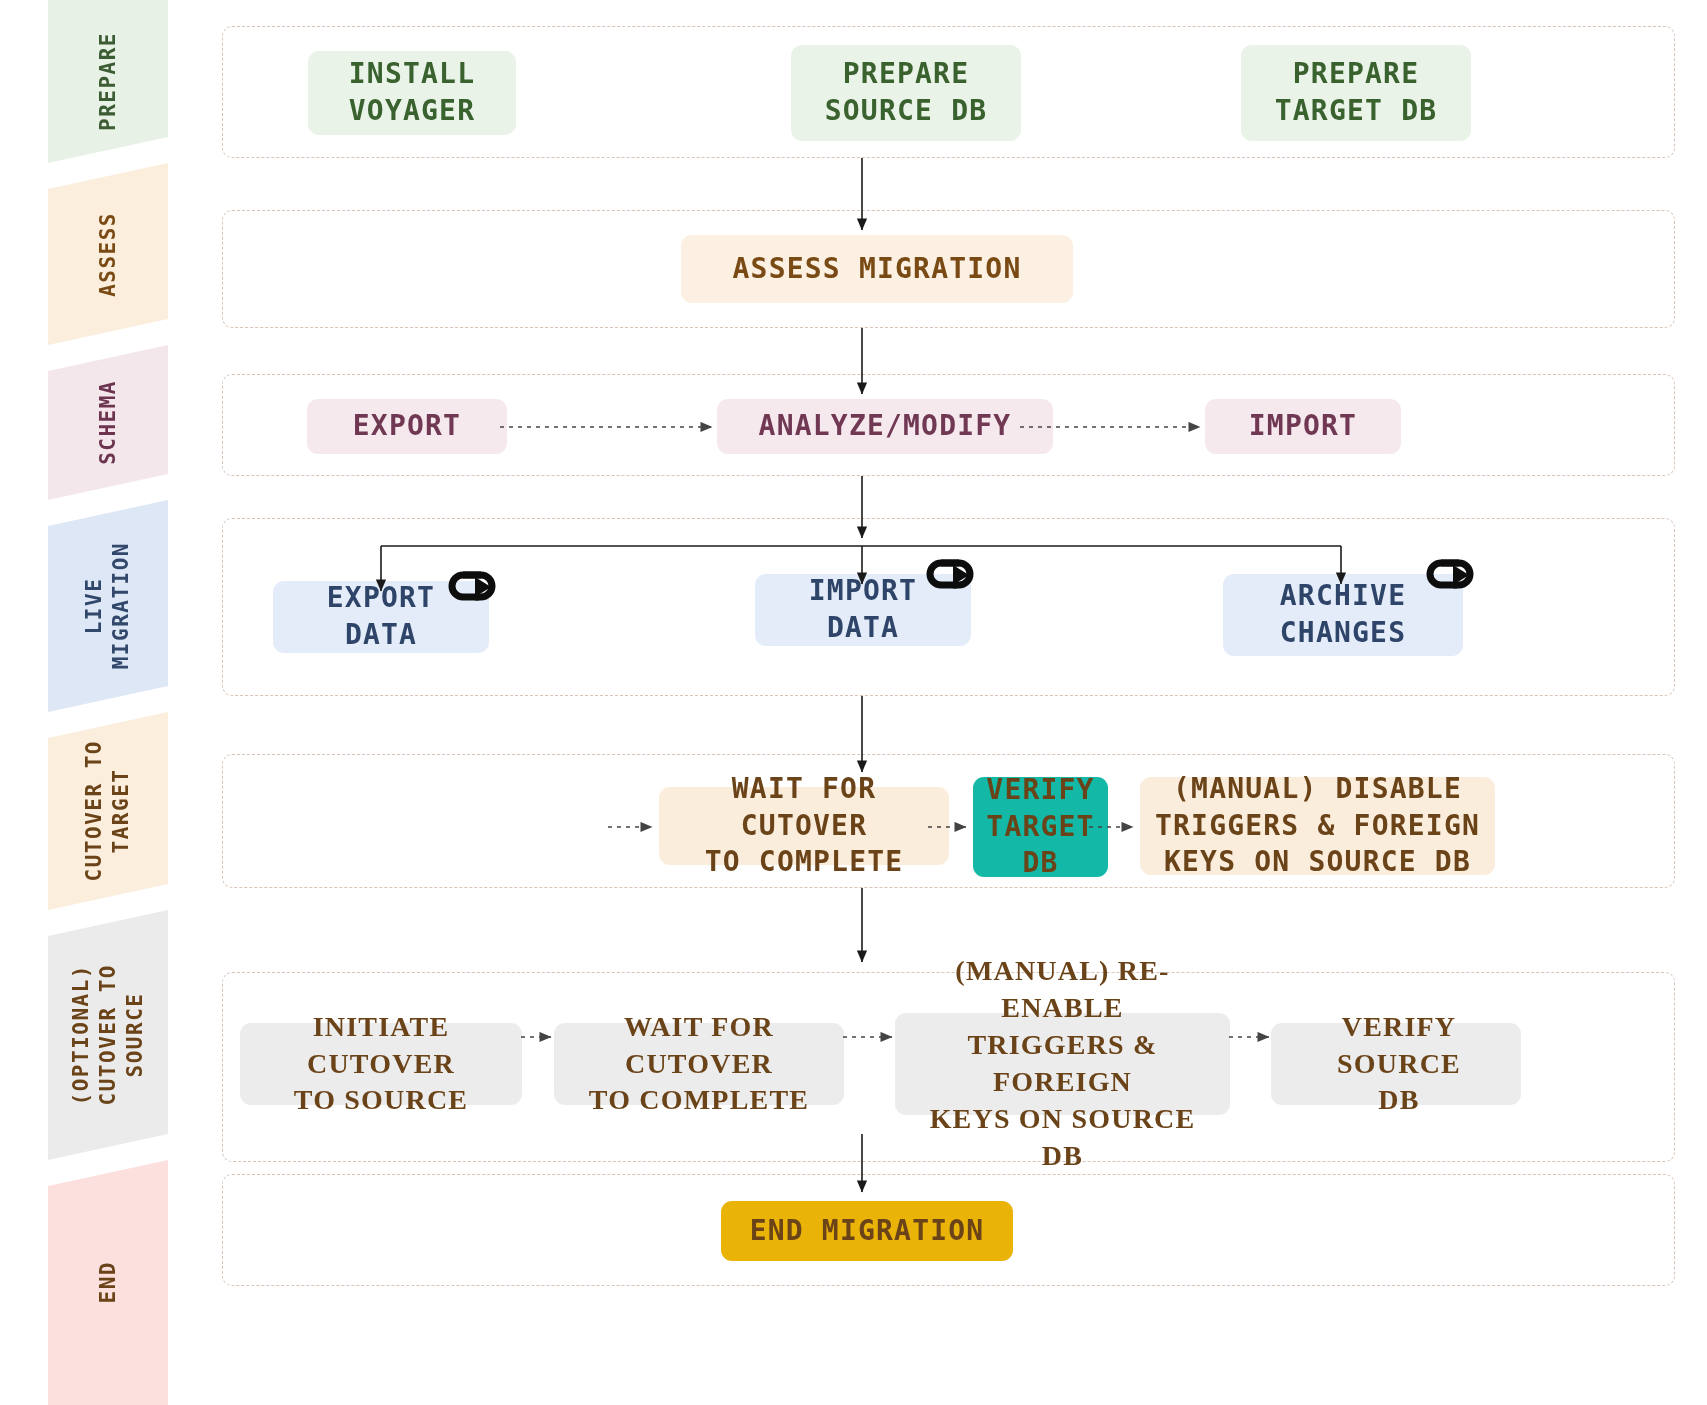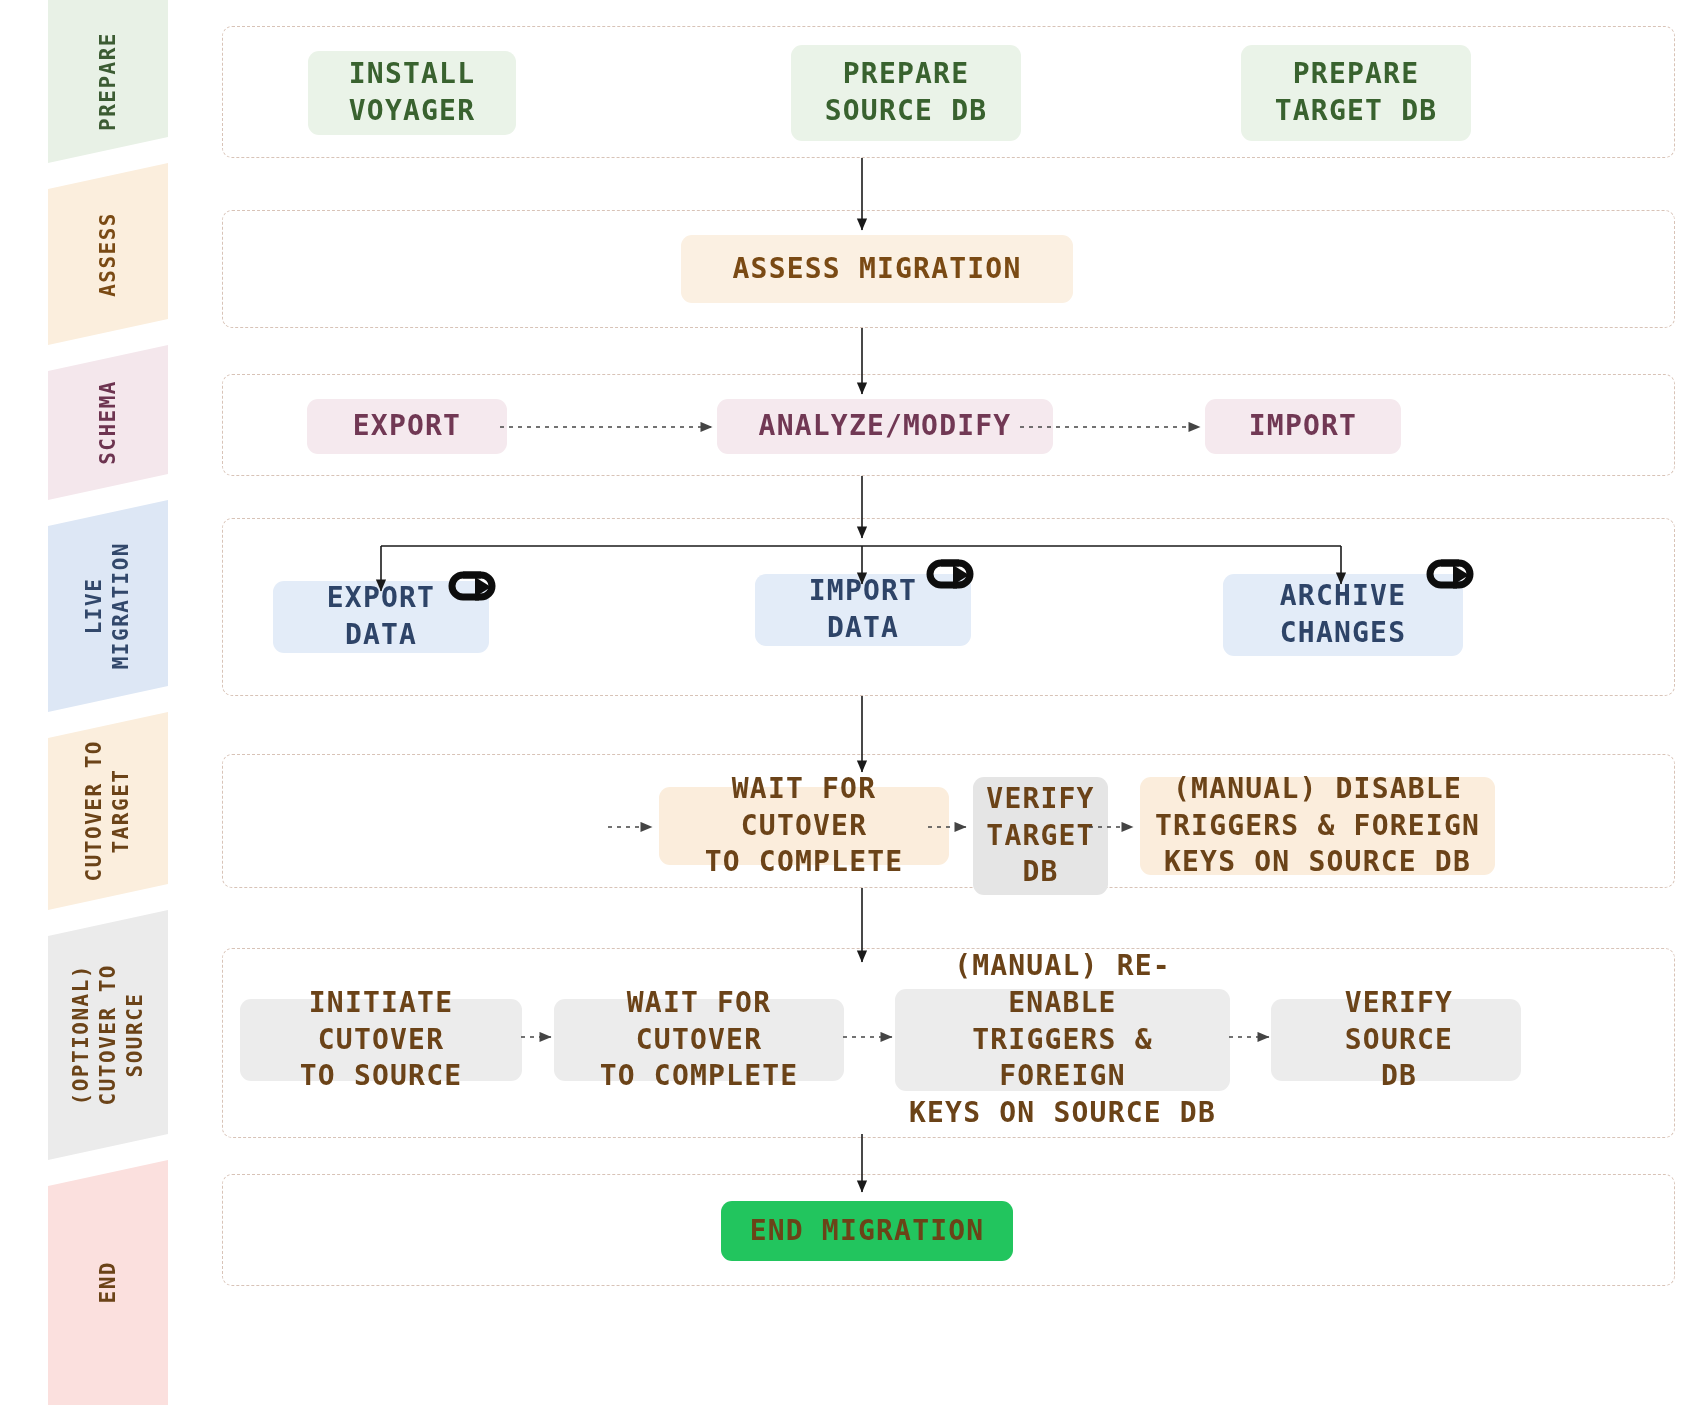--- a/index.html
+++ b/index.html
@@ -160,40 +160,40 @@
           </svg></div>
         <div class="loop-icon" style="left: 1200px; top: 30px;"><svg viewBox="0 0 58 44" width="58" height="44">
             <path d="M36 14 H18 a11 11 0 0 0 0 22 H34" fill="none" stroke="#0d0d0d" stroke-width="7" stroke-linecap="butt"></path>
             <path d="M18 14 H36 a11 11 0 0 1 0 22 H30" fill="none" stroke="#0d0d0d" stroke-width="7" stroke-linecap="butt"></path>
             <path d="M30 26 L46 36 L30 46 Z" fill="#0d0d0d" transform="translate(0,-10)"></path>
           </svg></div>
       </div>
       <div class="lane" style="top: 754px; height: 134px; border-color: rgb(216, 195, 183);">
         <div class="node" style="left: 436px; top: 32px; width: 290px; height: 78px; background: rgb(251, 237, 220); color: rgb(107, 67, 24);">WAIT FOR CUTOVER
 TO COMPLETE</div>
-        <div class="node" style="left: 750px; top: 22px; width: 135px; height: 118px; background: #e5e5e5; color: rgb(107, 67, 24);">VERIFY
+        <div class="node" style="left: 750px; top: 22px; width: 135px; height: 100px; background: #14b8a6; color: rgb(107, 67, 24);">VERIFY
 TARGET
 DB</div>
         <div class="node" style="left: 917px; top: 22px; width: 355px; height: 98px; background: rgb(251, 237, 220); color: rgb(107, 67, 24);">(MANUAL) DISABLE
 TRIGGERS &amp; FOREIGN
 KEYS ON SOURCE DB</div>
       </div>
-      <div class="lane" style="top: 948px; height: 190px; border-color: rgb(216, 195, 183);">
+      <div class="lane" style="top: 972px; height: 190px; border-color: rgb(216, 195, 183); font-family: Liberation Serif, serif;">
         <div class="node" style="left: 17px; top: 50px; width: 282px; height: 82px; background: rgb(236, 236, 236); color: rgb(107, 67, 24);">INITIATE CUTOVER
 TO SOURCE</div>
         <div class="node" style="left: 331px; top: 50px; width: 290px; height: 82px; background: rgb(236, 236, 236); color: rgb(107, 67, 24);">WAIT FOR CUTOVER
 TO COMPLETE</div>
         <div class="node" style="left: 672px; top: 40px; width: 335px; height: 102px; background: rgb(236, 236, 236); color: rgb(107, 67, 24); text-align: center;">(MANUAL) RE-ENABLE
 TRIGGERS &amp; FOREIGN
 KEYS ON SOURCE DB</div>
         <div class="node" style="left: 1048px; top: 50px; width: 250px; height: 82px; background: rgb(236, 236, 236); color: rgb(107, 67, 24); padding-left: 20px;">VERIFY SOURCE
 DB</div>
       </div>
       <div class="lane" style="top: 1174px; height: 112px; border-color: rgb(216, 195, 183);">
-        <div class="node" style="left: 498px; top: 26px; width: 292px; height: 60px; background: #22c55e; color: rgb(107, 67, 24);">END MIGRATION</div>
+        <div class="node" style="left: 498px; top: 26px; width: 292px; height: 60px; background: #eab308; color: rgb(107, 67, 24);">END MIGRATION</div>
       </div>
     </div>
 
   <svg id="wires" viewBox="0 0 1707 1405">
     <defs>
       <marker id="ah" markerWidth="9" markerHeight="9" refX="7.2" refY="3.2" orient="auto">
         <path d="M0,0 L7.5,3.2 L0,6.4 z" fill="#1a1a1a"></path>
       </marker>
       <marker id="ahd" markerWidth="9" markerHeight="9" refX="7.2" refY="3.2" orient="auto">
         <path d="M0,0 L7.5,3.2 L0,6.4 z" fill="#444444"></path>

